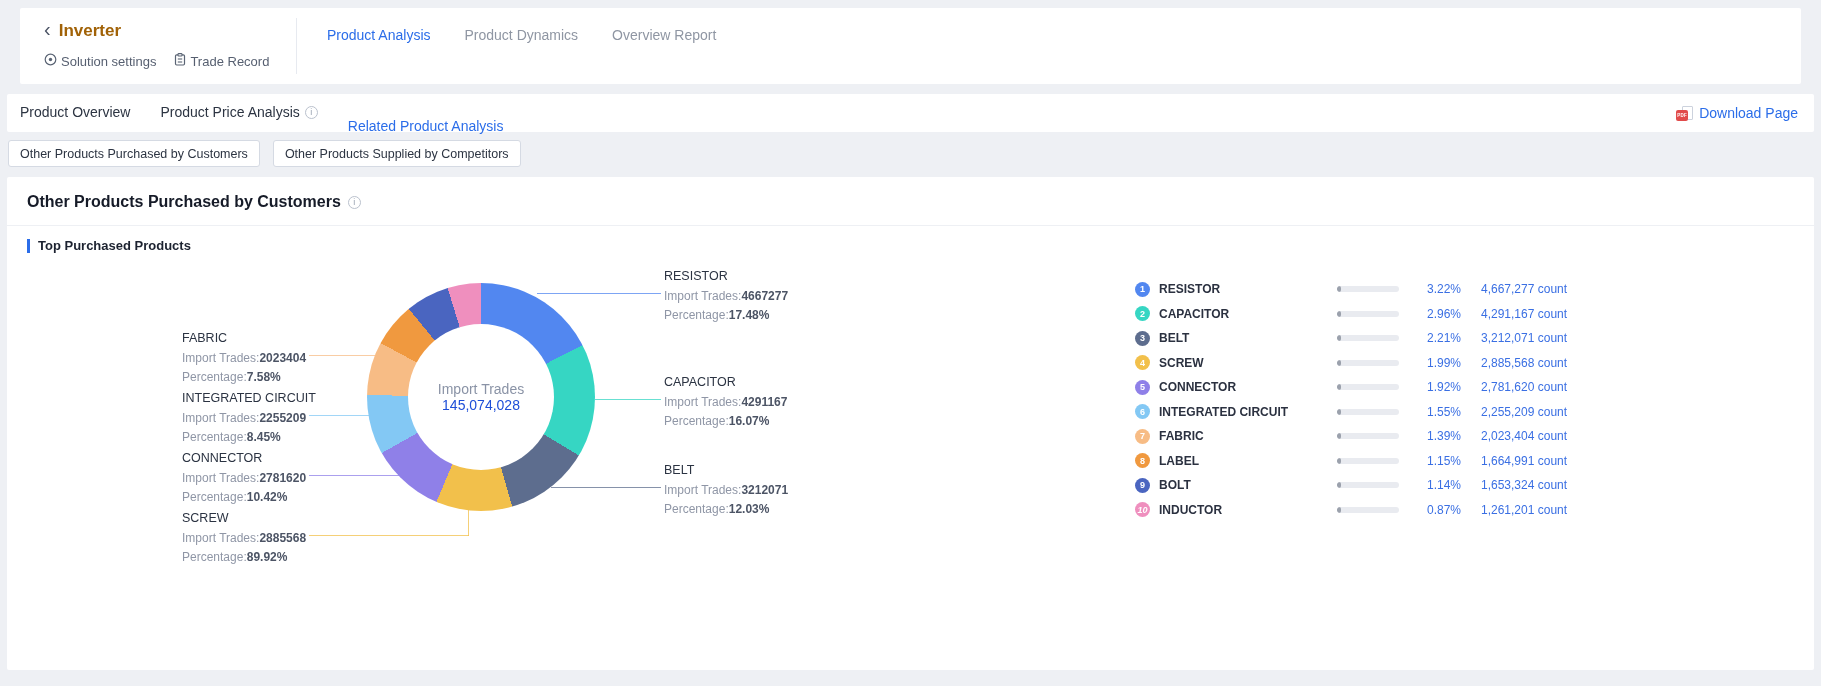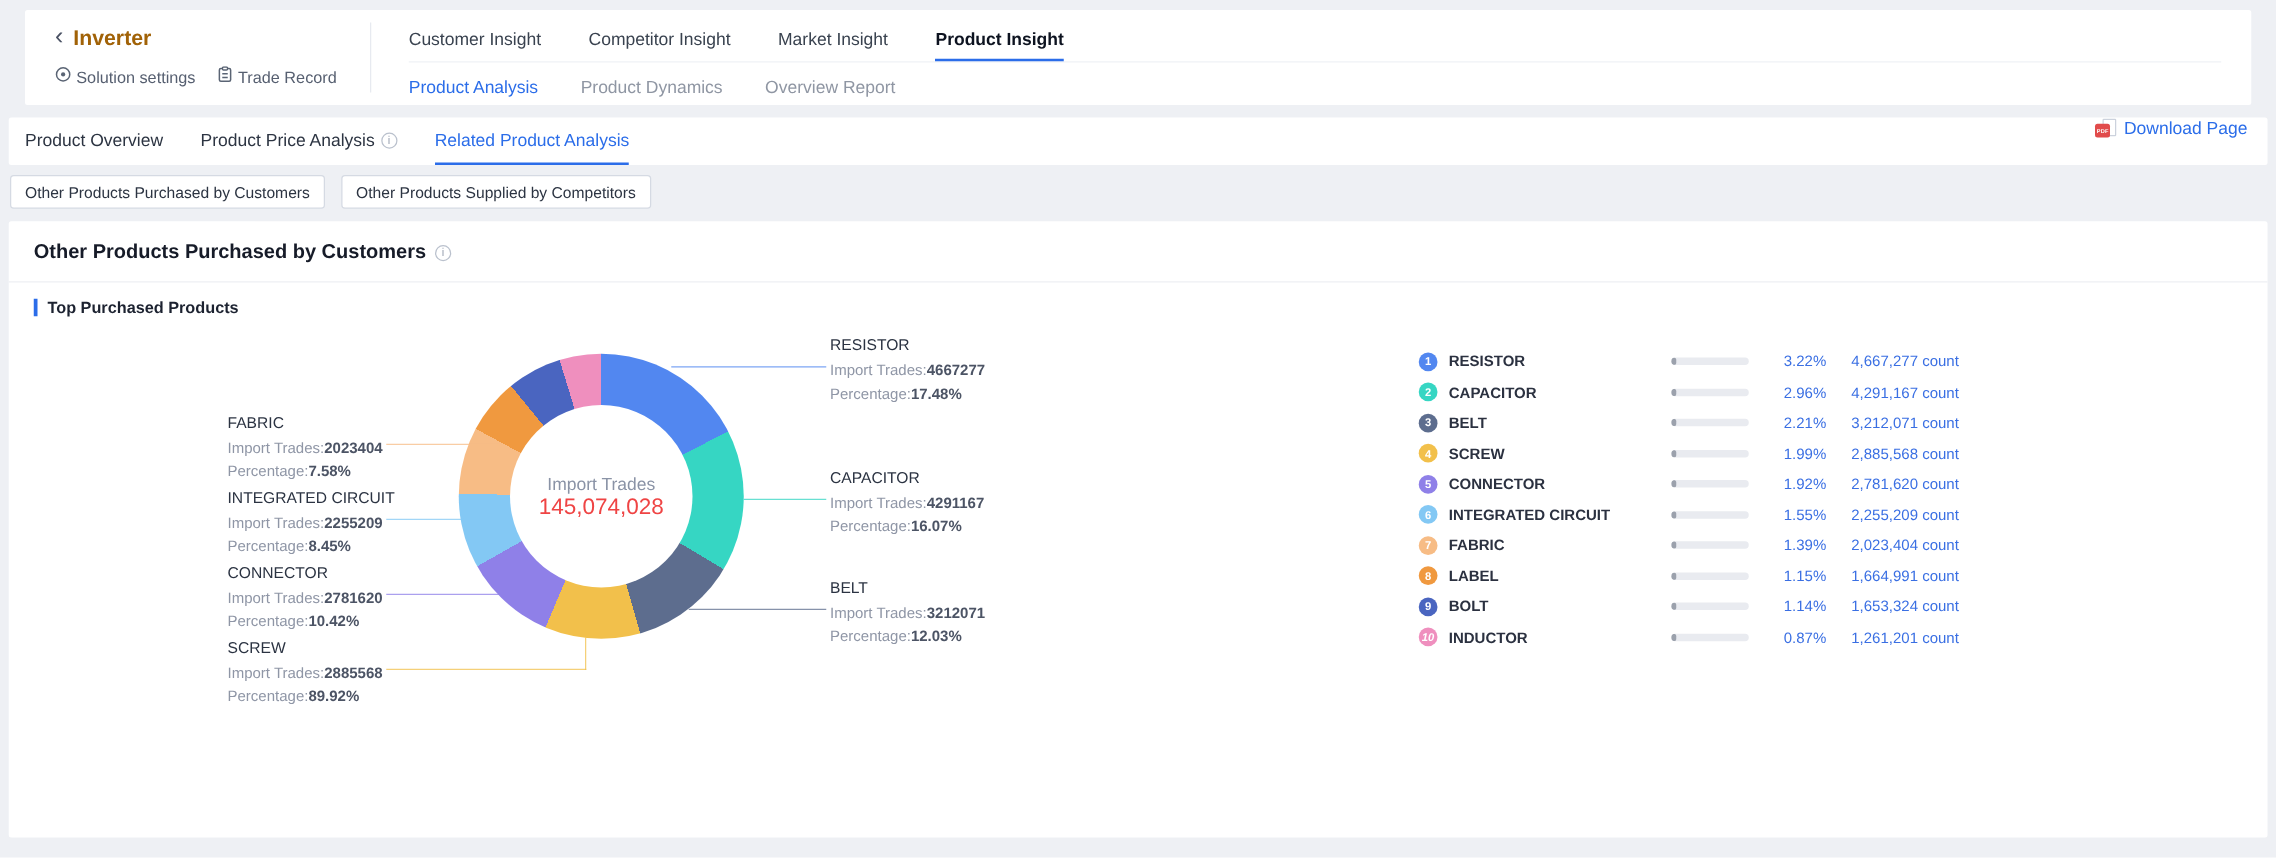--- a/index.html
+++ b/index.html
@@ -18,24 +18,24 @@
   .v-div { width:1px; background:#e7eaf0; height:56px; margin:2px 30px 0 0; }
   .header-right { flex:1; }
   .main-tabs { display:flex; gap:38px; border-bottom:1px solid #f0f2f6; height:34px; }
   .mtab { font-size:14px; color:#39424f; cursor:pointer; line-height:30px; border-bottom:2px solid transparent; }
   .mtab.active { font-weight:700; color:#0d1320; border-bottom-color:#2b6de9; }
   .sub-tabs { display:flex; gap:34px; height:38px; align-items:center; }
   .stab { font-size:14px; color:#8f96a3; cursor:pointer; }
   .stab.active { color:#2b6de9; }
 
   
-  .toolbar { background:#fff; margin:10px 7px 0 7px; height:38px; display:flex; align-items:flex-start; padding:0 16px 0 13px; border-radius:2px; }
+  .toolbar { background:#fff; margin:10px 7px 0 7px; height:38px; display:flex; align-items:center; padding:0 16px 0 13px; border-radius:2px; }
   .toolbar-tabs { display:flex; gap:30px; flex:1; height:38px; }
   .ttab { display:flex; align-items:center; gap:5px; font-size:14px; color:#2c3442; cursor:pointer; height:38px; border-bottom:2px solid transparent; }
-  .ttab.active { color:#2b6de9; border-bottom-color:#2b6de9; }
+  .ttab.active { color:#2b6de9; border-bottom-color:#2b6de9;margin-top:14px; }
   .download { display:flex; align-items:center; gap:6px; color:#2b6de9; font-size:14px; cursor:pointer; text-decoration:none; }
   .pdf-icon { position:relative; width:17px; height:15px; display:inline-block; }
   .pdf-page { position:absolute; right:0; top:0; width:11px; height:14px; background:#fff; border:1px solid #ccd2dd; border-radius:1px; }
   .pdf-red { position:absolute; left:0; bottom:0; width:12px; height:11px; background:#e14b4b; border-radius:2px; color:#fff; font-size:4.5px; font-weight:700; display:flex; align-items:center; justify-content:center; letter-spacing:.2px; }
 
   
   .filters { margin:8px 7px 0 8px; display:flex; gap:13px; }
   .fbtn { background:#fff; border:1px solid #d5dae3; border-radius:3px; height:27px; padding:0 11px; font-size:12.5px; color:#2c3442; display:flex; align-items:center; cursor:pointer; }
 
   
@@ -44,21 +44,21 @@
   .card-title { font-size:16px; font-weight:700; color:#161b28; }
   .info-icon { width:13px; height:13px; border:1px solid #bac1cd; border-radius:50%; color:#9aa3b2; font-size:9px; line-height:11px; text-align:center; display:inline-block; }
   .card-sub { padding:12px 20px 2px 20px; display:flex; align-items:center; gap:8px; font-size:13px; font-weight:700; color:#1c2230; }
   .blue-bar { width:3px; height:14px; background:#2b6de9; display:inline-block; }
 
   
   .chart-wrap { position:relative; height:400px; }
   .donut { position:absolute; left:360px; top:28px; width:228px; height:228px; border-radius:50%; }
   .hole { position:absolute; inset:0; margin:auto; width:146px; height:146px; border-radius:50%; background:#fff; display:flex; flex-direction:column; align-items:center; justify-content:center; gap:0; }
   .center-label { font-size:14px; color:#8a93a6; }
-  .center-value { font-size:18px; color:#ef4444; }
+  .center-value { font-size:14px; color:#1d4ed8; }
   .callout { position:absolute; width:170px; }
   .co-name { font-size:12.5px; color:#2b3342; margin-bottom:6px; }
   .co-row { font-size:12px; margin-bottom:5px; }
   .co-lbl { color:#8f96a6; }
   .co-val { color:#4c5465; font-weight:700; }
   .leader { position:absolute; opacity:.75; }
 
   .rank-list { position:absolute; left:1128px; top:22px; }
   .rank-row { display:flex; align-items:center; height:24.5px; cursor:pointer; }
   .badge { width:15px; height:15px; border-radius:50%; color:#fff; font-size:9px; font-weight:700; display:flex; align-items:center; justify-content:center; }
@@ -93,26 +93,20 @@
                 <rect x="4" y="0.6" width="4" height="2.4" rx="0.8" fill="#fff" stroke="#5a6474" stroke-width="1.1"></rect>
                 <line x1="3.8" y1="6" x2="8.2" y2="6" stroke="#5a6474" stroke-width="1.1"></line>
                 <line x1="3.8" y1="9" x2="8.2" y2="9" stroke="#5a6474" stroke-width="1.1"></line>
               </svg></span>
             <span>Trade Record</span>
           </div>
         </div>
     </div>
     <div class="v-div"></div>
     <div class="header-right">
-      <div class="main-tabs" id="main-tabs">
-          <div class="mtab"><span>Customer Insight</span></div>
-          <div class="mtab"><span>Competitor Insight</span></div>
-          <div class="mtab"><span>Market Insight</span></div>
-          <div class="mtab active"><span>Product Insight</span></div>
-        </div>
       <div class="sub-tabs" id="sub-tabs">
           <div class="stab active"><span>Product Analysis</span></div>
           <div class="stab"><span>Product Dynamics</span></div>
           <div class="stab"><span>Overview Report</span></div>
         </div>
     </div>
   </div>
 
   <div class="toolbar">
     <div class="toolbar-tabs" id="toolbar-tabs">

